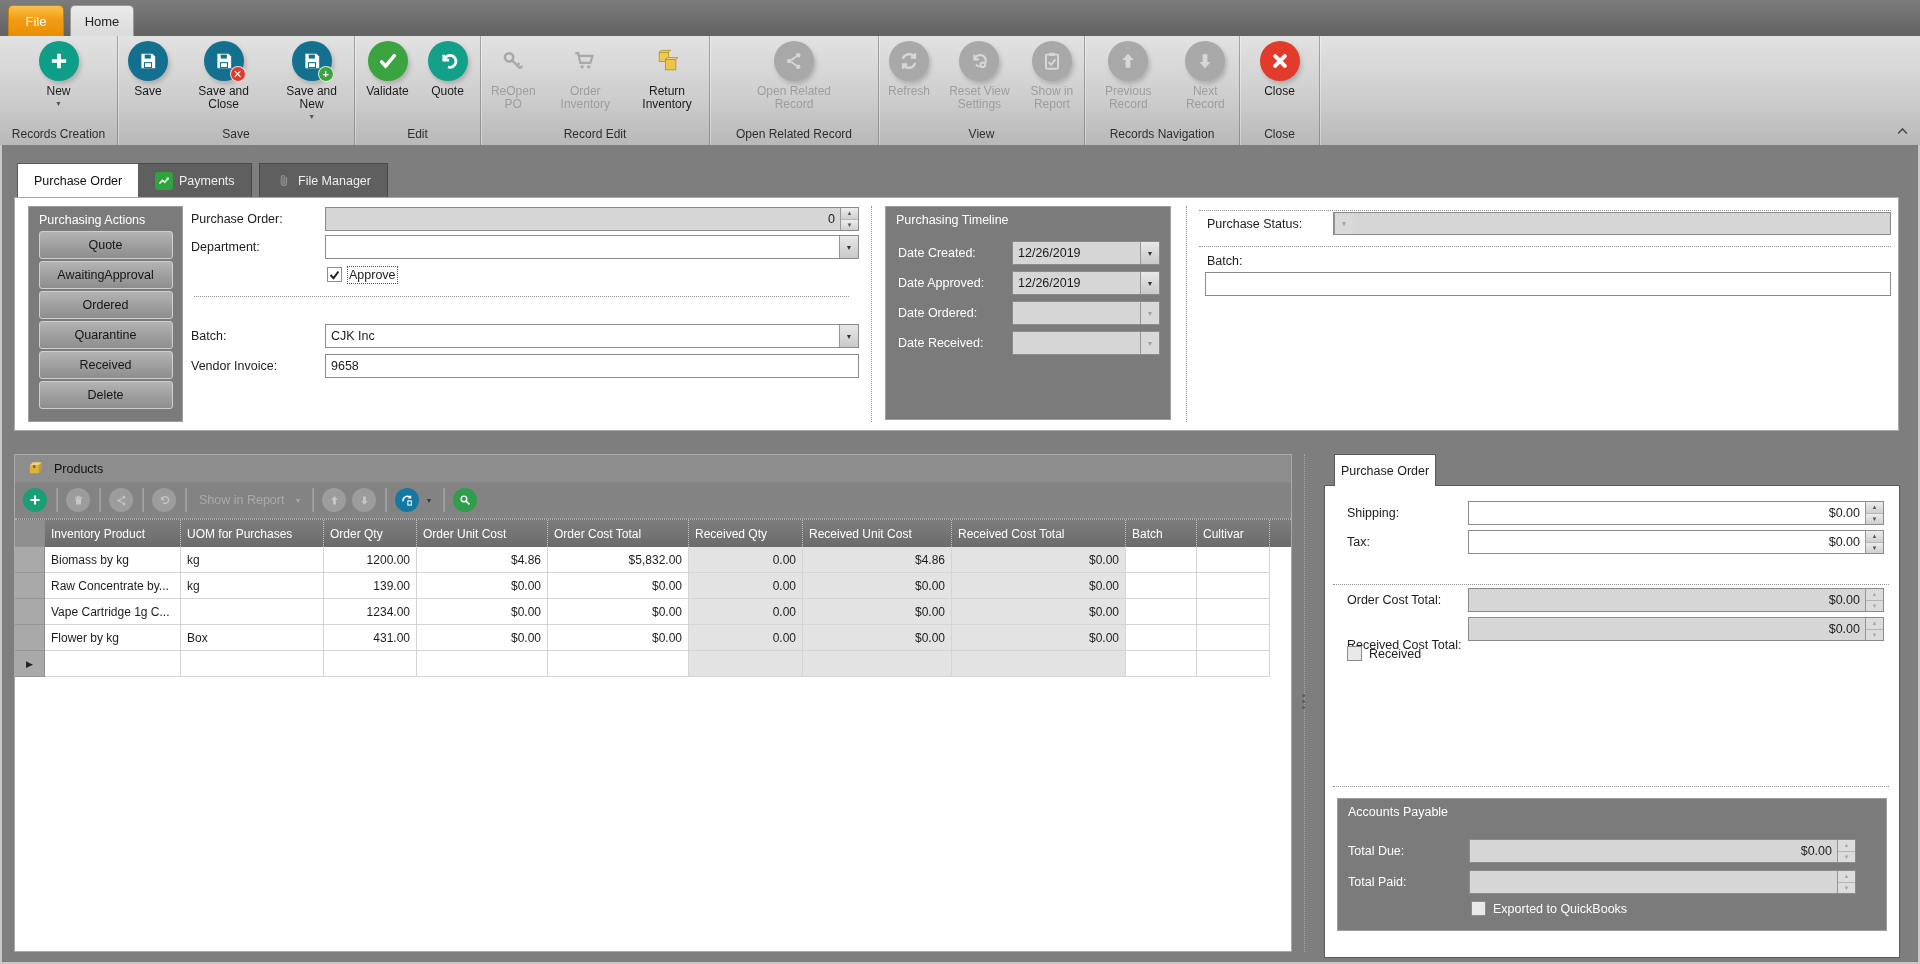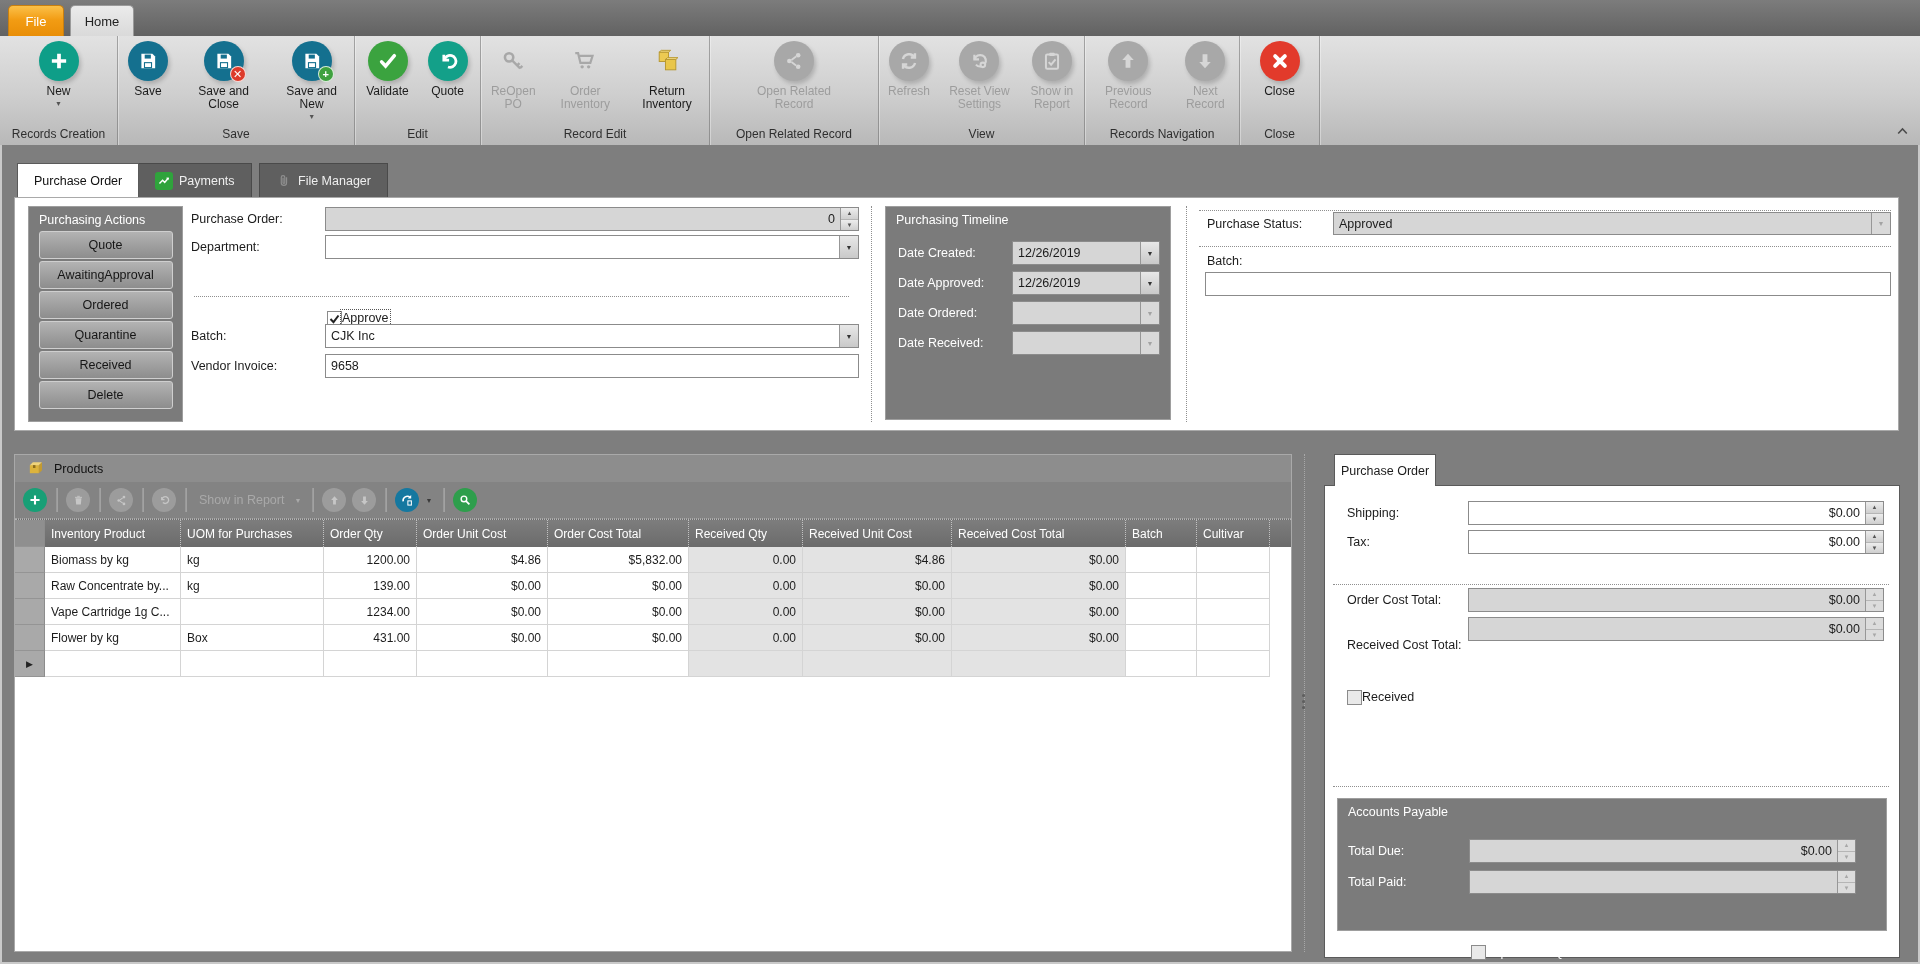--- a/index.html
+++ b/index.html
@@ -61,21 +61,21 @@
   .spinbtn{width:17px;align-self:stretch;border-left:1px solid #979797;display:flex;flex-direction:column;}
   .spinbtn span{flex:1;display:flex;align-items:center;justify-content:center;font-size:6px;color:#555;
                 background:linear-gradient(#ededed,#cfcfcf);}
   .spinbtn span+span{border-top:1px solid #b5b5b5;}
   .spinbtn.dis span{color:#a8a8a8;background:#dcdcdc;}
   .dotted-h{position:absolute;border-top:1px dotted #8f8f8f;height:0;}
   .dotted-v{position:absolute;border-left:1px dotted #8f8f8f;width:0;}
   .cb{width:15px;height:15px;background:#fff;border:1px solid #8b8b8b;box-sizing:border-box;
       display:flex;align-items:center;justify-content:center;}
   .cb.off{background:#e9e9e9;}
-  .cbrow{position:absolute;display:flex;gap:0;margin-top:44px;}
+  .cbrow{position:absolute;display:flex;align-items:center;gap:7px;}
   .focus-dotted{outline:1px dotted #555;outline-offset:1px;}
   
   .act-btn{width:132px;height:26px;margin:0 auto 2px;display:flex;align-items:center;justify-content:center;
            background:linear-gradient(#b3b3b3,#8d8d8d);border:1px solid #cfcfcf;border-radius:3px;
            color:#161616;font-size:12.5px;}
   
   #products-panel{position:absolute;left:12px;top:309px;width:1278px;height:498px;background:#fff;
                   border:1px solid #a9a9a9;box-sizing:border-box;}
   #products-header{position:absolute;left:0;top:0;width:100%;height:27px;background:#8d8d8d;
                    display:flex;align-items:center;padding-left:12px;box-sizing:border-box;color:#111;}
@@ -435,21 +435,20 @@
               <div class="arrbtn dis">▼</div>
             </div>
           </div>
       </div>
 
       <div class="dotted-v" style="left:1171px;top:8px;height:216px;"></div>
 
       <div class="dotted-h" style="left:1184px;top:12px;width:692px;"></div>
       <div class="flabel" style="left:1192px;top:19px;">Purchase Status:</div>
       <div class="inp dis" style="left:1318px;top:14px;width:558px;height:23px;">
-        <div class="val">Approved</div>
         <div class="arrbtn dis">▼</div>
       </div>
       <div class="dotted-h" style="left:1184px;top:48px;width:692px;"></div>
       <div class="flabel" style="left:1192px;top:56px;">Batch:</div>
       <div class="inp" style="left:1190px;top:74px;width:686px;">
         <div class="val"></div>
       </div>
     </div>
 
     <div id="products-panel">

